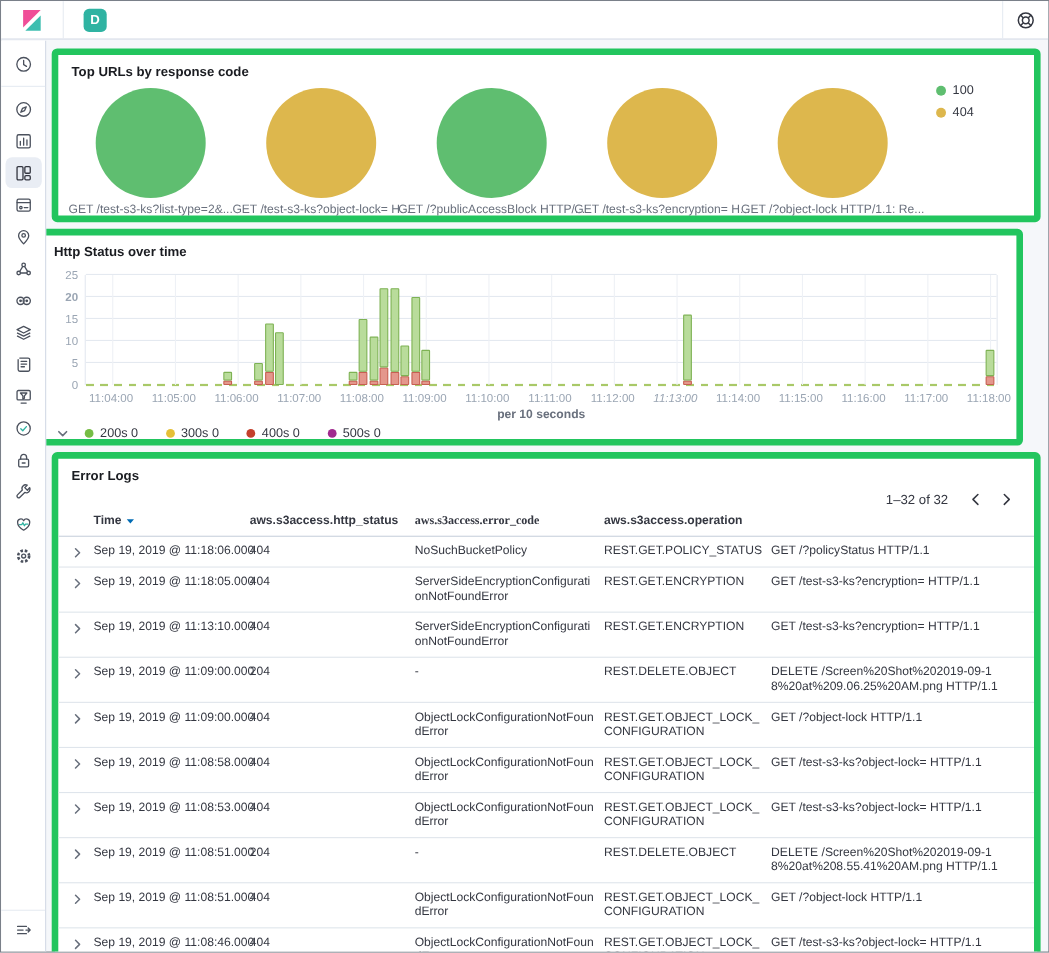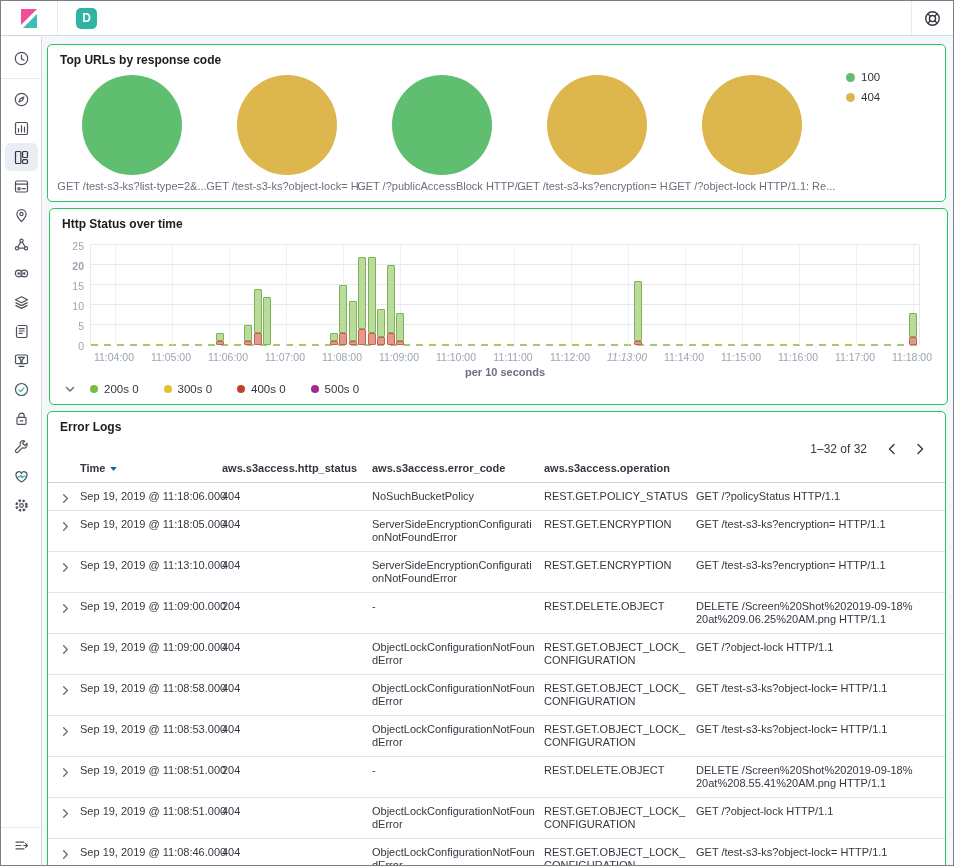--- a/index.html
+++ b/index.html
@@ -19,23 +19,23 @@
 
   
   .sidebar{position:absolute;top:36px;left:0;bottom:0;width:41px;background:#fff;border-right:1px solid #D3DAE6;display:flex;flex-direction:column;align-items:center;padding-top:7px;z-index:5}
   .nav-item{width:33px;height:28px;margin-bottom:1px;display:flex;align-items:center;justify-content:center;border-radius:6px;flex:0 0 auto;cursor:pointer}
   .nav-item.selected{background:#E9EDF4}
   .sidebar-sep{width:40px;border-bottom:1px solid #E6EBF2;margin:5px 0 6px;align-self:center}
   .sidebar-bottom{margin-top:auto;width:40px;border-top:1px solid #E6EBF2;padding:9px 0 11px;display:flex;justify-content:center}
   .icon{display:block}
 
   
-  .panel{position:absolute;background:#fff;border:1px solid #22c55e;border-radius:5px}
+  .panel{position:absolute;background:#fff;border:6px solid #22c55e;border-radius:5px}
   #panel-top-urls{left:46px;top:43px;width:899px;height:158px}
-  #panel-http-status{left:48px;top:207px;width:899px;height:197px}
+  #panel-http-status{left:30px;top:207px;width:899px;height:197px}
   #panel-error-logs{left:46px;top:410px;width:899px;height:472px}
   .panel-title{position:absolute;left:12px;top:8px;font-size:12px;font-weight:700;color:#1A1C21}
 
   
   .pie-wrap{position:absolute;top:30px;width:180px;text-align:center}
   .pie-circle{width:100px;height:100px;border-radius:50%;margin:0 auto;cursor:pointer}
   .pie-label{margin-top:5px;font-size:11px;color:#69707D;white-space:nowrap}
   .pie-legend{position:absolute;left:798px;top:26px;display:flex;flex-direction:column;gap:8px}
   .legend-row{display:flex;align-items:center;gap:6px;font-size:11.5px;color:#343741;cursor:pointer}
   .dot{width:9px;height:9px;border-radius:50%;flex:0 0 auto}
@@ -365,21 +365,21 @@
           <span></span>
           <span class="cell" style="padding: 2px 8px 7px 0px;">
             <span>Time</span>
             <svg width="9" height="9" viewBox="0 0 9 9">
               <path d="M1.2 3l3.3 4 3.3-4z" fill="#006BB4"></path>
             </svg>
           </span>
           <span class="cell" style="padding: 2px 8px 7px 0px;">
             <span>aws.s3access.http_status</span>
           </span>
-          <span class="cell" style="padding: 2px 8px 7px 0px;">
+          <span class="cell" style="padding: 2px 8px 7px 0px; font-family: Liberation Serif, serif;">
             <span>aws.s3access.error_code</span>
           </span>
           <span class="cell" style="padding: 2px 8px 7px 0px;">
             <span>aws.s3access.operation</span>
           </span>
         </div>
         <div class="trow">
           <span class="expand-cell"><svg width="11" height="11" viewBox="0 0 12 12" fill="none" stroke="#69707D" stroke-width="1.5" stroke-linecap="round" stroke-linejoin="round">
               <path d="M4 2l4 4-4 4"></path>
             </svg></span>

